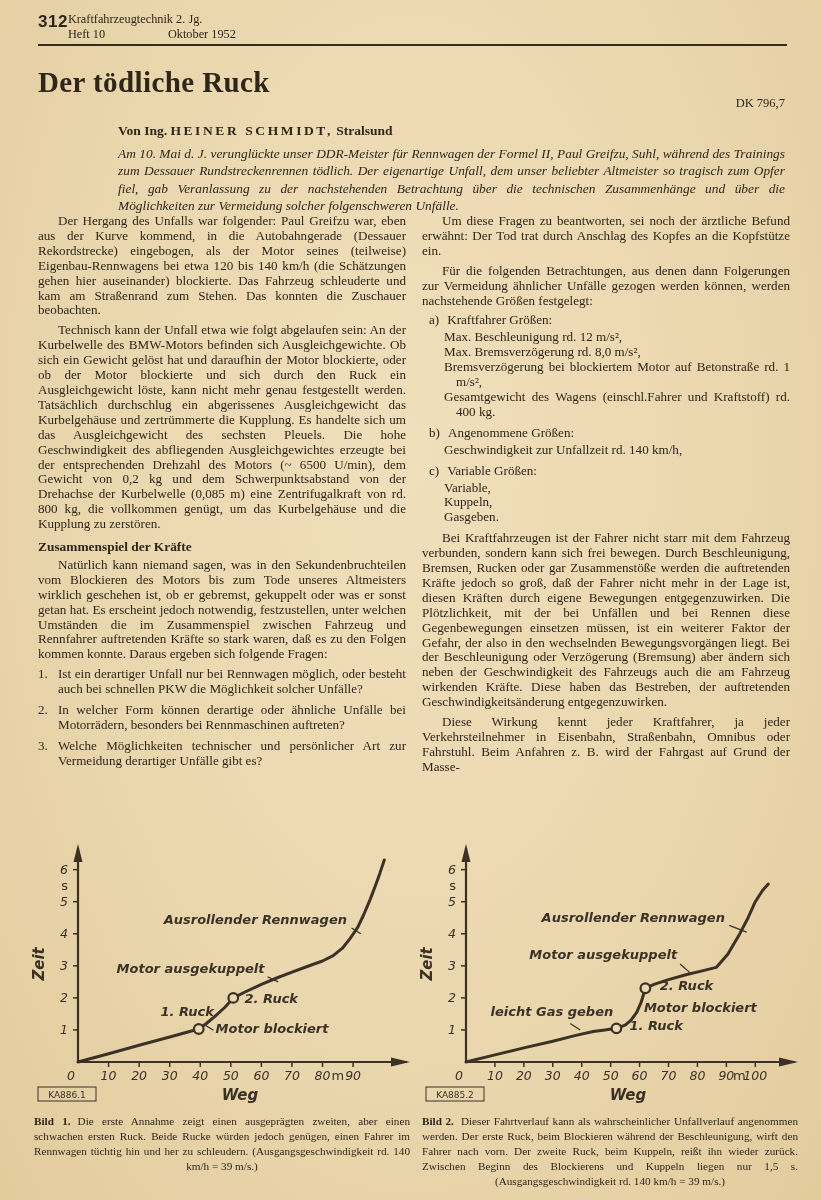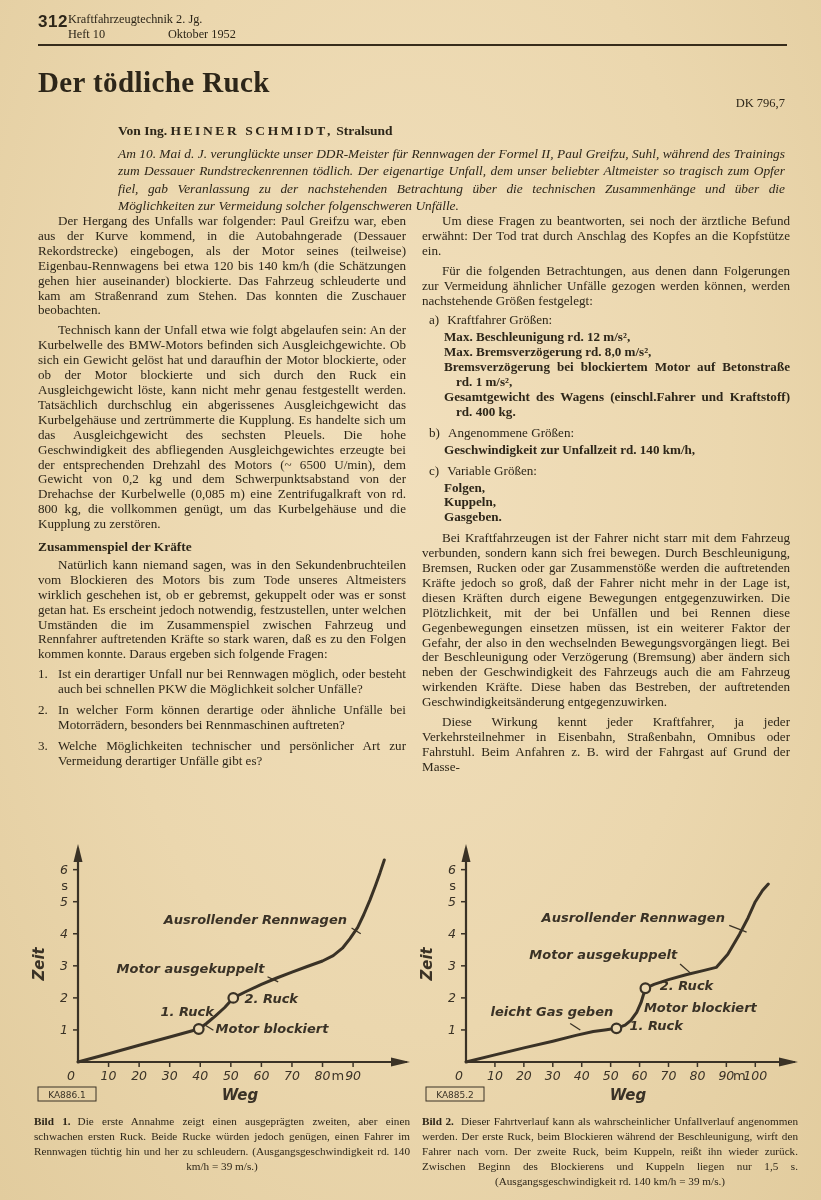--- a/index.html
+++ b/index.html
@@ -26,21 +26,21 @@
   .columns{position:absolute;left:38px;top:214px;width:752px;display:flex;gap:16px;}
   .col{width:368px;font-size:13.1px;line-height:14.9px;text-align:justify;}
   .col p{margin:0 0 5px;text-indent:20px;}
   .col h3{font-size:13.4px;margin:8px 0 3px;font-weight:bold;text-indent:0;}
   .qitem{display:flex;margin:0 0 6px;}
   .qnum{flex:none;width:20px;}
   .qtext{flex:1;text-align:justify;}
   .group{margin:2px 0 6px;}
   .gtitle{padding-left:7px;margin-bottom:2px;}
   .glabel{margin-right:8px;}
-  .gitem{margin-left:34px;padding-left:0;text-indent:-12px;font-weight:bold;}
+  .gitem{margin-left:34px;padding-left:0;text-indent:-12px;}
   
   .figure{position:absolute;width:384px;}
   .fig-0{left:30px;top:838px;}
   .fig-1{left:418px;top:838px;}
   .figure svg{display:block;}
   .caption{margin-top:6px;padding:0 4px;font-size:11.2px;line-height:1.34;
     text-align:justify;text-align-last:center;}
   .caption b{margin-right:7px;}
   svg text{font-family:"DejaVu Sans",sans-serif;fill:#3a3226;}
 </style>
@@ -108,21 +108,21 @@
         <div class="gtitle">
           <span class="glabel">b)</span><span>Angenommene Größen:</span>
         </div>
         <div class="gitem">Geschwindigkeit zur Unfallzeit rd. 140 km/h,</div>
       </div>
 
       <div class="group">
         <div class="gtitle">
           <span class="glabel">c)</span><span>Variable Größen:</span>
         </div>
-        <div class="gitem">Folgen,</div>
+        <div class="gitem">Variable,</div>
         <div class="gitem">Kuppeln,</div>
         <div class="gitem">Gasgeben.</div>
       </div>
 
       <p>Bei Kraftfahrzeugen ist der Fahrer nicht starr mit dem Fahrzeug verbunden, sondern kann sich frei bewegen. Durch Beschleunigung, Bremsen, Rucken oder gar Zusammenstöße werden die auftretenden Kräfte jedoch so groß, daß der Fahrer nicht mehr in der Lage ist, diesen Kräften durch eigene Bewegungen entgegenzuwirken. Die Plötzlichkeit, mit der bei Unfällen und bei Rennen diese Gegenbewegungen einsetzen müssen, ist ein weiterer Faktor der Gefahr, der also in den wechselnden Bewegungsvorgängen liegt. Bei der Beschleunigung oder Verzögerung (Bremsung) aber ändern sich neben der Geschwindigkeit des Fahrzeugs auch die am Fahrzeug wirkenden Kräfte. Diese haben das Bestreben, der auftretenden Geschwindigkeitsänderung entgegenzuwirken.</p>
       <p>Diese Wirkung kennt jeder Kraftfahrer, ja jeder Verkehrsteilnehmer in Eisenbahn, Straßenbahn, Omnibus oder Fahrstuhl. Beim Anfahren z. B. wird der Fahrgast auf Grund der Masse-</p>
     </div>
   </div>
 
   <figure class="figure fig-0" style="margin:0;">

